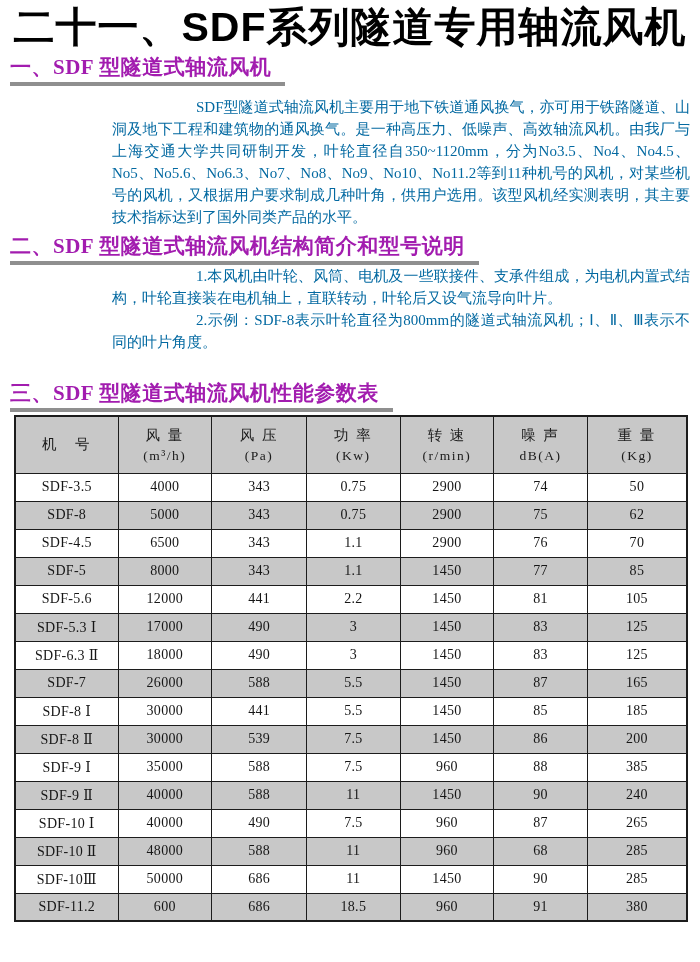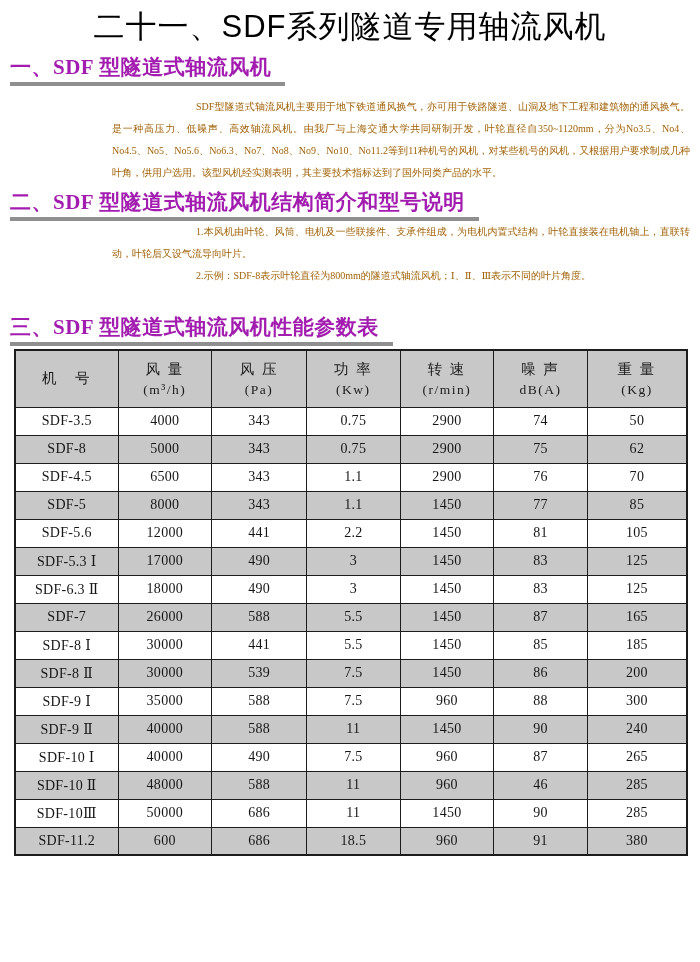--- a/index.html
+++ b/index.html
@@ -9,22 +9,22 @@
     height: 962px;
     font-family: "Liberation Serif", "DejaVu Serif", serif;
     color: #1a1a1a;
     overflow: hidden;
   }
   .page { width: 700px; height: 962px; padding-top: 8px; }
 
   .doc-title {
     text-align: center;
     font-family: "Liberation Sans", "DejaVu Sans", sans-serif;
-    font-weight: normal;
-    font-size: 31px;
+    font-weight: bold;
+    font-size: 41px;
     line-height: 38px;
     letter-spacing: 1px;
     color: #000;
   }
 
   .section-heading { margin-left: 10px; width: fit-content; }
   .section-heading .heading-text {
     font-family: "Liberation Serif", "DejaVu Serif", serif;
     font-weight: 600;
     font-size: 21px;
@@ -39,24 +39,25 @@
     margin-top: 2px;
     width: calc(100% + 14px);
   }
   .sh-1 { margin-top: 8px; }
   .sh-2 { margin-top: 5px; }
   .sh-3 { margin-top: 27px; }
 
   .body-block {
     margin-left: 112px;
     width: 578px;
-    font-size: 10px;
+    font-size: 15px;
     line-height: 22px;
     text-align: justify;
-    color: #a16207;
+    color: #0369a1;
+    font-family: Liberation Serif, serif;
   }
   .body-block p { text-indent: 84px; }
   .bb-1 { margin-top: 10px; }
   .bb-2 { }
 
   table.perf {
     margin-top: 3px;
     margin-left: 14px;
     width: 674px;
     border-collapse: collapse;
@@ -264,21 +265,21 @@
           <td>86</td>
           <td>200</td>
         </tr>
         <tr>
           <td>SDF-9 Ⅰ</td>
           <td>35000</td>
           <td>588</td>
           <td>7.5</td>
           <td>960</td>
           <td>88</td>
-          <td>300</td>
+          <td>385</td>
         </tr>
         <tr>
           <td>SDF-9 Ⅱ</td>
           <td>40000</td>
           <td>588</td>
           <td>11</td>
           <td>1450</td>
           <td>90</td>
           <td>240</td>
         </tr>
@@ -290,21 +291,21 @@
           <td>960</td>
           <td>87</td>
           <td>265</td>
         </tr>
         <tr>
           <td>SDF-10 Ⅱ</td>
           <td>48000</td>
           <td>588</td>
           <td>11</td>
           <td>960</td>
-          <td>46</td>
+          <td>68</td>
           <td>285</td>
         </tr>
         <tr>
           <td>SDF-10Ⅲ</td>
           <td>50000</td>
           <td>686</td>
           <td>11</td>
           <td>1450</td>
           <td>90</td>
           <td>285</td>

